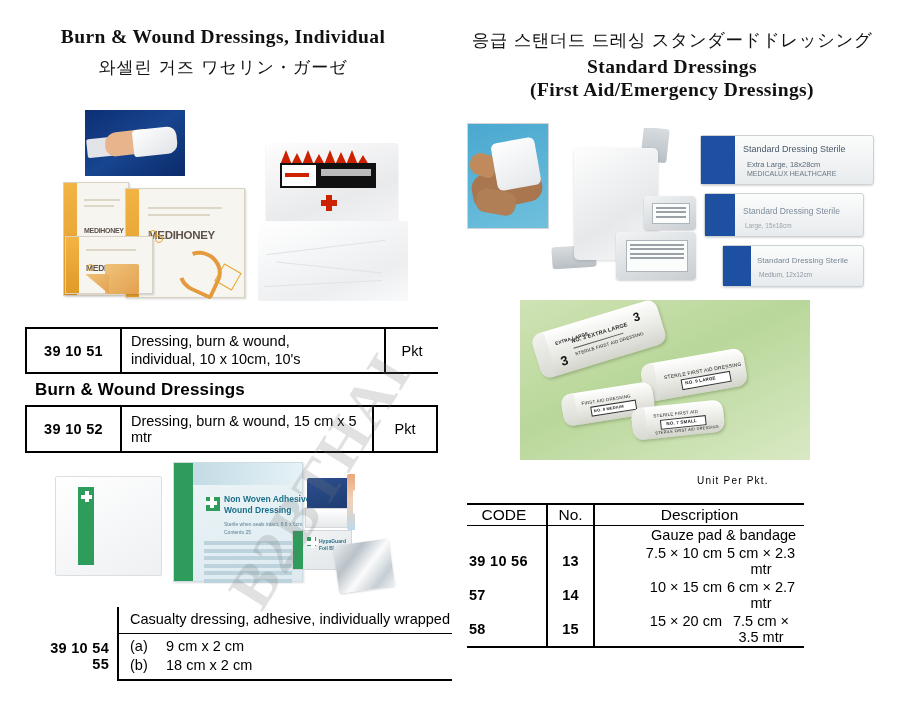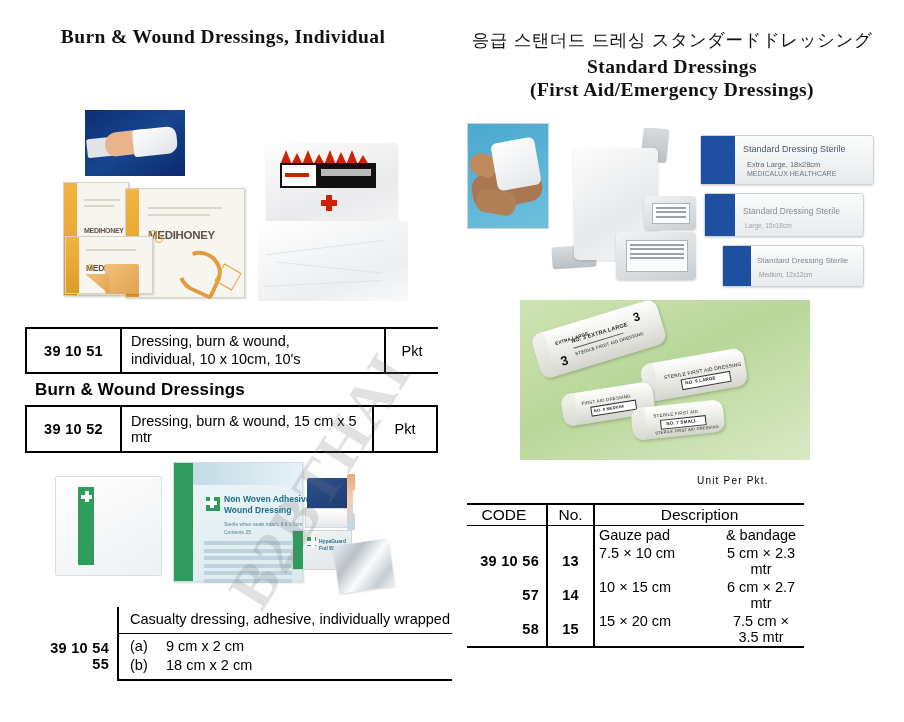--- a/index.html
+++ b/index.html
@@ -62,26 +62,26 @@
 
   
   #tbl-left-3{left:25px;top:607px;width:427px;}
   #tbl-left-3 .c-code{width:82px;text-align:right;padding:2px 8px 2px 2px;}
   #tbl-left-3 .c-desc{padding:3px 0 3px 11px;line-height:1.35;}
   #tbl-left-3 .lbl{display:inline-block;width:36px;}
 
   
   #unit-per{position:absolute;left:697px;top:475px;font-size:10px;letter-spacing:1.2px;}
   #tbl-right{left:467px;top:503px;width:337px;font-size:14.5px;}
-  #tbl-right .c-code{width:70px;text-align:right;padding:1px 7px 1px 2px;}
+  #tbl-right .c-code{width:70px;text-align:left;padding:1px 7px 1px 2px;}
   #tbl-right .c-no{width:41px;text-align:center;padding:1px 2px;}
   #tbl-right .c-desc{padding:1px 4px;}
   #tbl-right th{font-weight:normal;font-size:15.5px;padding:4px 2px;}
   .dgrid{display:flex;}
-  .dgrid .p1{width:123px;text-align:left;}
+  .dgrid .p1{width:123px;text-align:right;}
   .dgrid .p2{width:auto;flex:1;text-align:center;}
 
   
   .ph{position:absolute;overflow:hidden;}
 
   
   #photo-hand{left:85px;top:110px;width:100px;height:66px;
     background:linear-gradient(145deg,#0d2f74 0%,#17458f 50%,#0b2a6a 100%);}
   #photo-hand .sleeve{position:absolute;left:2px;top:28px;width:26px;height:19px;background:#e2e4e8;border-radius:2px;transform:rotate(-6deg);}
   #photo-hand .hand{position:absolute;left:20px;top:21px;width:44px;height:24px;background:#e8b48c;border-radius:12px 6px 8px 10px;transform:rotate(-7deg);}
@@ -188,20 +188,21 @@
     font-size:62px;font-weight:bold;color:rgba(120,120,120,.22);
     transform:rotate(-58deg);white-space:nowrap;letter-spacing:2px;
   }
 </style>
 </head>
 <body>
 
 <div class="page">
 
   <div class="h-serif" id="left-title">Burn &amp; Wound Dressings, Individual</div>
+  <div class="h-cjk" id="left-sub">와셀린 거즈  ワセリン・ガーゼ</div>
 
   <div class="h-cjk" id="right-sub">응급 스탠더드 드레싱 スタンダードドレッシング</div>
   <div class="h-serif" id="right-title2">(First Aid/Emergency Dressings)</div>
   <div class="h-serif" id="right-title">Standard Dressings</div>
 
   <div class="ph" id="photo-hand">
     <div class="sleeve"></div>
     <div class="hand"></div>
     <div class="gauze"></div>
   </div>

